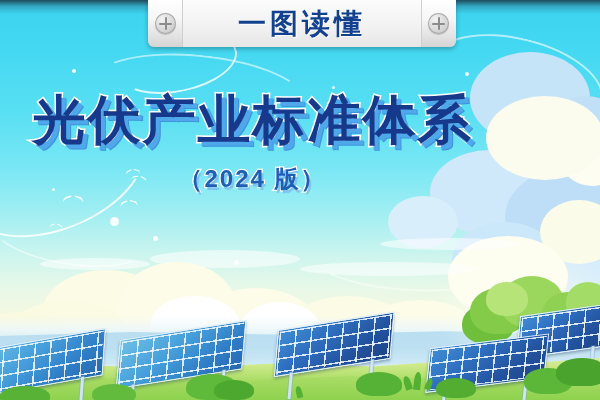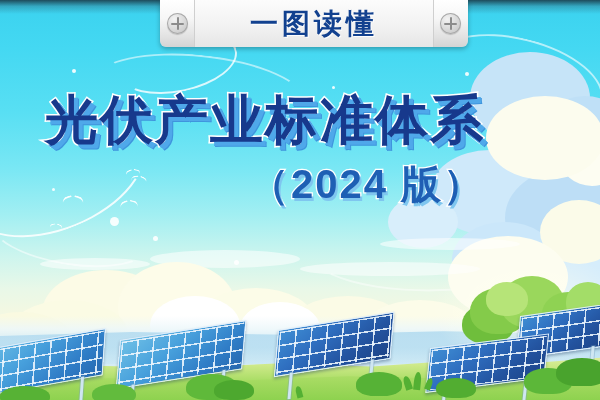--- a/index.html
+++ b/index.html
@@ -177,21 +177,21 @@
   .s7{ left:0px;   top:386px; width:50px; height:20px; background:#57b235;}
   .s8{ left:436px; top:378px; width:40px; height:20px; background:#52ad31;}
   .blade{ position:absolute; background:#53b033; border-radius:50% 50% 0 0; }
   .g1{ left:404px; top:376px; width:7px;  height:14px; transform:rotate(-18deg);}
   .g2{ left:414px; top:372px; width:7px;  height:18px; transform:rotate(6deg);}
   .g3{ left:426px; top:378px; width:6px;  height:12px; transform:rotate(20deg);}
   .g4{ left:296px; top:386px; width:6px;  height:12px; transform:rotate(-14deg);}
 
   
   #banner{
-    position:absolute; left:160px; top:0px; width:308px; height:47px;
+    position:absolute; left:148px; top:0px; width:308px; height:47px;
     z-index:20;
     background:linear-gradient(180deg,#ffffff 0%,#f6f6f6 40%,#e2e2e2 78%,#d4d4d4 100%);
     border-radius:0 0 6px 6px;
     box-shadow:0 2px 5px rgba(0,0,0,.28);
     display:flex; align-items:center; justify-content:space-between;
     padding:0 7px;
   }
   #banner::before{
     content:""; position:absolute; left:34px; right:34px; top:0; bottom:0;
     background:linear-gradient(180deg,#fcfcfc 0%,#f2f2f2 55%,#e6e6e6 100%);
@@ -212,38 +212,38 @@
   #banner-text{
     position:relative; z-index:2;
     font-size:28px; font-weight:bold; color:#12418f;
     letter-spacing:4px; line-height:1;
     text-shadow:1px 1px 0 rgba(255,255,255,.9);
     white-space:nowrap;
   }
 
   
   #headline{
-    position:absolute; left:4px; top:92px; width:481px;
-    text-align:right; z-index:12;
+    position:absolute; left:12px; top:92px; width:481px;
+    text-align:center; z-index:12;
   }
   .hline{
     font-size:53px; font-weight:bold; line-height:1.06;
     letter-spacing:2px; white-space:nowrap;
     color:#17398c;
     -webkit-text-stroke:3px #ffffff;
     paint-order:stroke fill;
     text-shadow:
        4px 4px 0 #4fa8ea,
        5px 5px 0 #3f95dd;
   }
   .hline.l2{ margin-top:6px; }
 
   #version{
-    margin-top:9px;
-    font-size:40px; font-weight:bold; letter-spacing:2px;
+    margin-top:15px;
+    font-size:24px; font-weight:bold; letter-spacing:2px;
     color:#1e5fb4;
     -webkit-text-stroke:2.5px #ffffff;
     paint-order:stroke fill;
     text-shadow:2px 3px 0 #7fc6ef;
     white-space:nowrap;
   }
 
   
   .glow{
     position:absolute; left:430px; top:250px; width:200px; height:120px;

